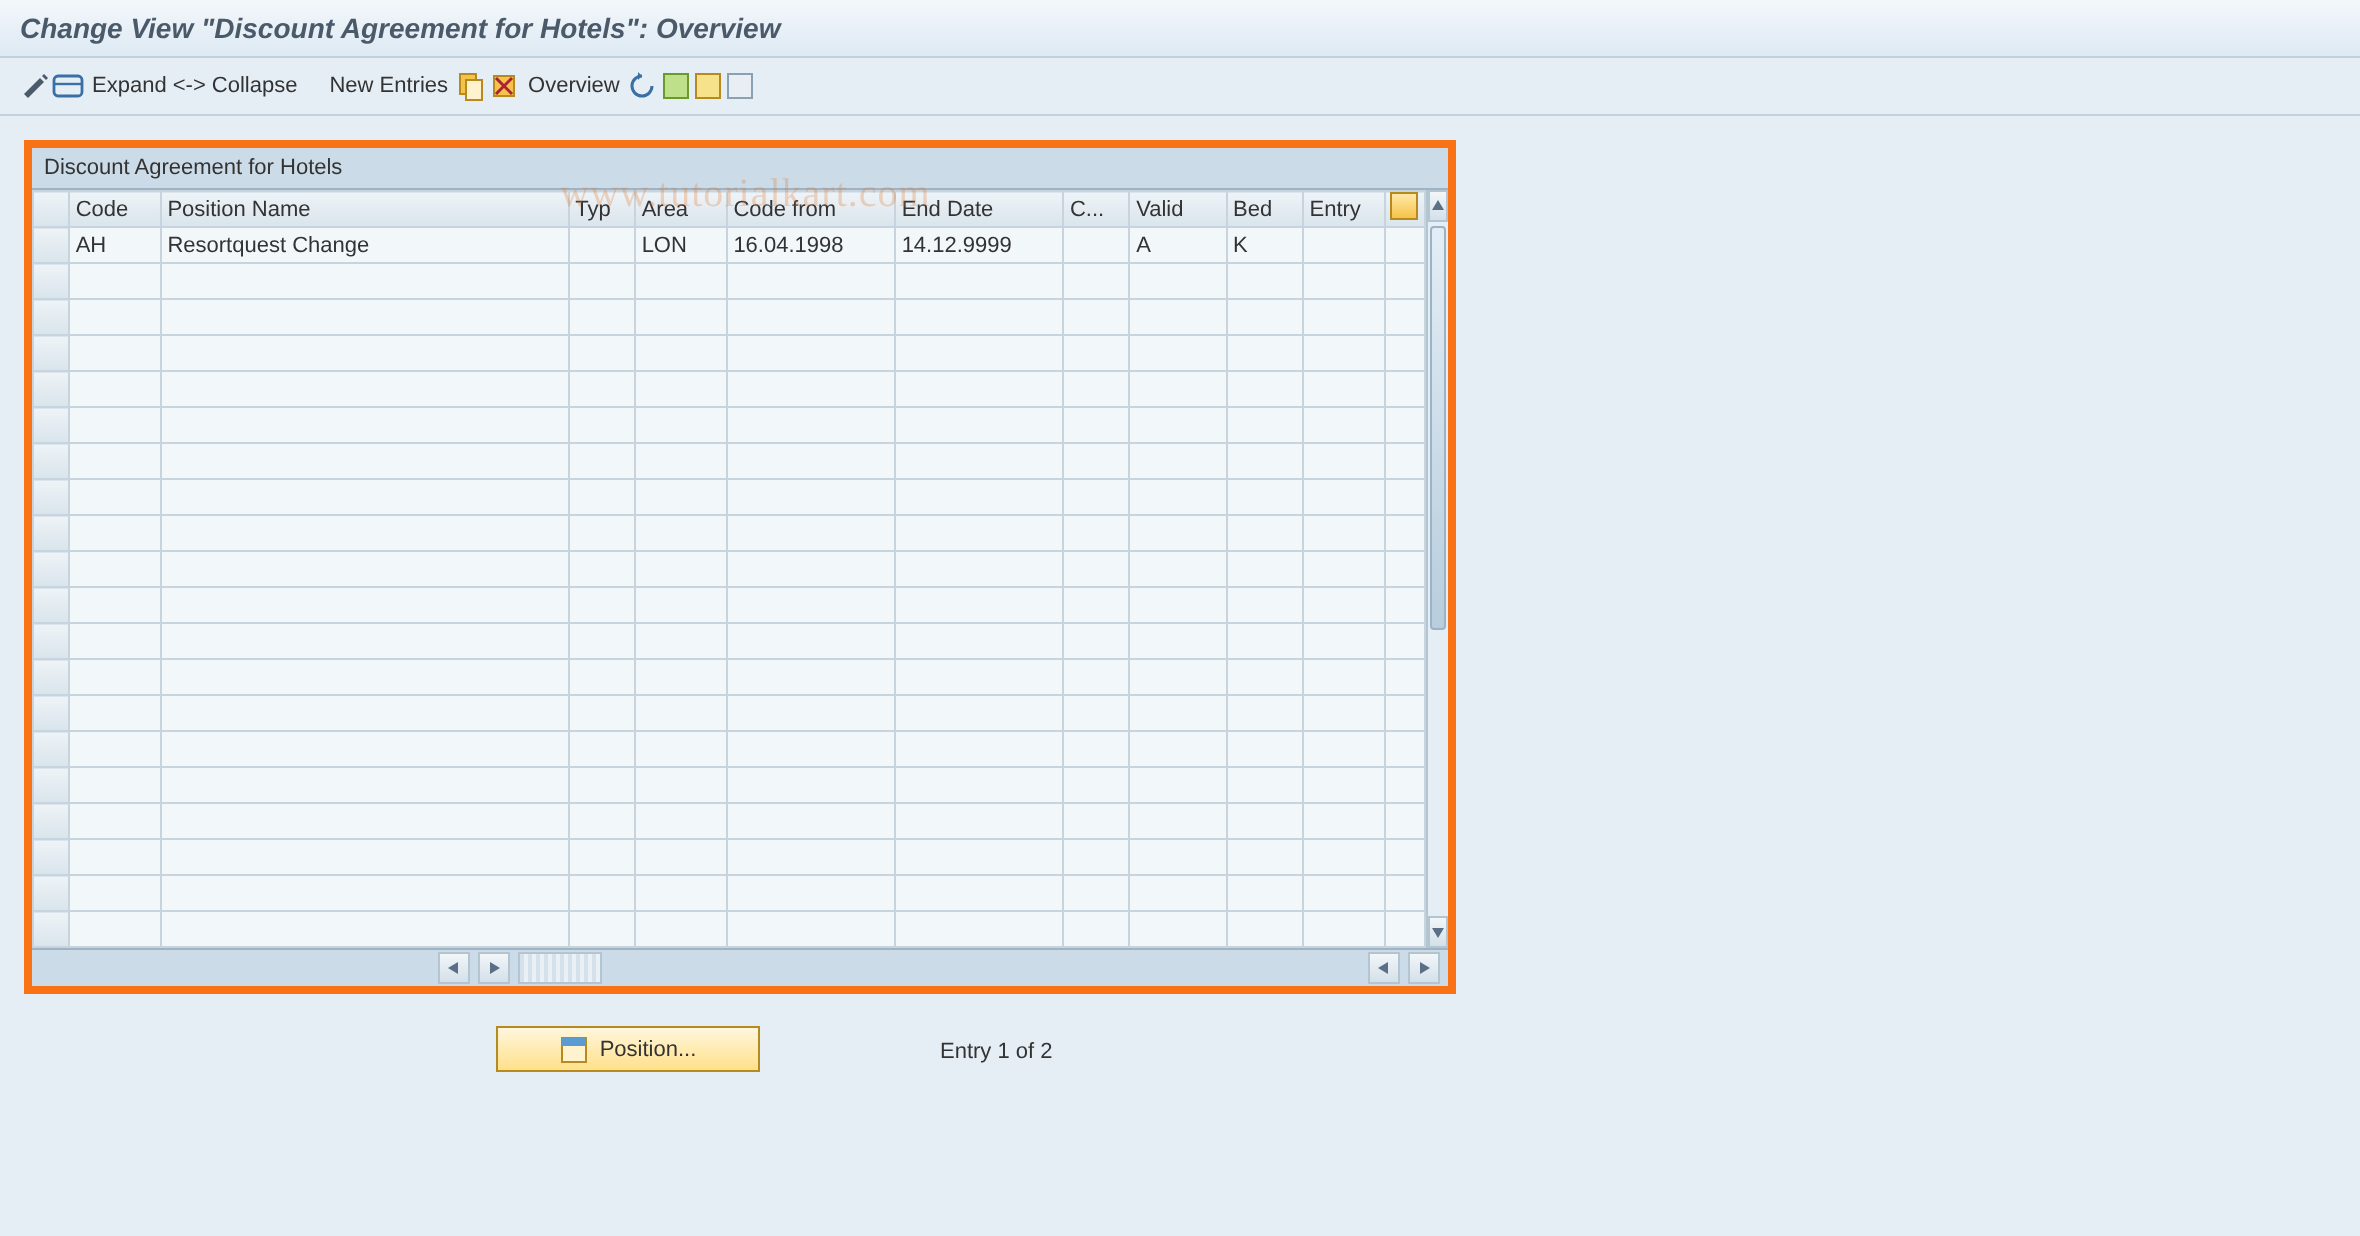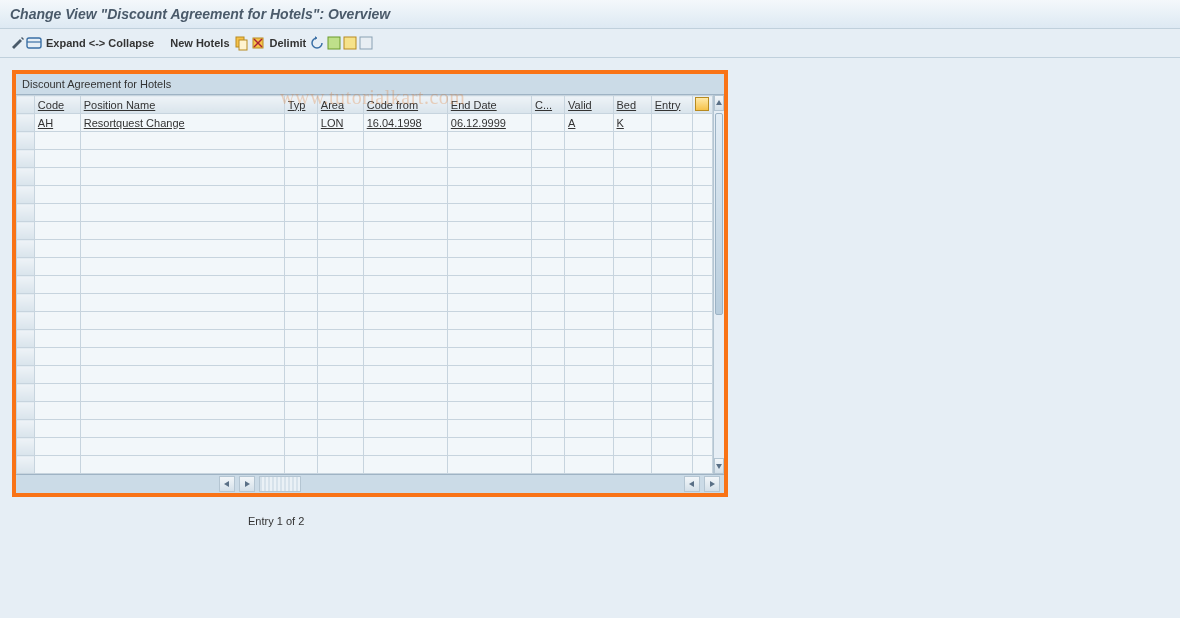--- a/index.html
+++ b/index.html
@@ -23,21 +23,20 @@
 }
 
 .toolbar {
   height: 28px;
   background: #e6eef5;
   border-bottom: 1px solid #c0d0dc;
   display: flex; align-items: center;
   padding-left: 10px;
   gap: 0;
   color: #333;
-  font-weight: bold;
 }
 .toolbar .txtbtn {
   cursor: pointer;
   padding: 2px 4px;
 }
 .icon-btn {
   width: 16px; height: 16px;
   display: inline-flex; align-items: center; justify-content: center;
   cursor: pointer;
 }
@@ -60,21 +59,20 @@
 .panel-title {
   padding: 4px 6px;
   color: #333;
   background: #cbdbe7;
 }
 
 .table-wrap {
   background: #f6f9fb;
   border-top: 1px solid #9fb3c4;
   display: flex;
-  text-decoration: underline;
 }
 .table-main {
   flex: 1 1 auto;
   overflow: hidden;
 }
 table {
   border-collapse: collapse;
   width: 100%;
   table-layout: fixed;
 }
@@ -219,35 +217,35 @@
       </svg>
   </span>
   <span class="icon-btn">
     <svg width="16" height="16">
         <rect x="1" y="3" width="14" height="10" rx="2" fill="none" stroke="#3a6fa5" stroke-width="1.4"></rect>
         <line x1="1" y1="7" x2="15" y2="7" stroke="#3a6fa5" stroke-width="1.2"></line>
       </svg>
   </span>
   <span class="txtbtn">Expand &lt;-&gt; Collapse</span>
   <span style="width:8px"></span>
-  <span class="txtbtn">New Hotels</span>
+  <span class="txtbtn">New Entries</span>
   <span class="icon-btn">
     <svg width="16" height="16">
         <rect x="2" y="2" width="8" height="10" fill="#f6c24a" stroke="#b78a20"></rect>
         <rect x="5" y="5" width="8" height="10" fill="#fff3cf" stroke="#b78a20"></rect>
       </svg>
   </span>
   <span class="icon-btn">
     <svg width="16" height="16">
         <rect x="3" y="3" width="10" height="10" fill="#f6c24a" stroke="#b78a20"></rect>
         <line x1="4" y1="4" x2="12" y2="12" stroke="#a23" stroke-width="1.5"></line>
         <line x1="12" y1="4" x2="4" y2="12" stroke="#a23" stroke-width="1.5"></line>
       </svg>
   </span>
-  <span class="txtbtn">Delimit</span>
+  <span class="txtbtn">Overview</span>
   <span class="icon-btn">
     <svg width="16" height="16">
         <path d="M12 8 A5 5 0 1 1 7 3" fill="none" stroke="#3a6fa5" stroke-width="1.5"></path>
         <path d="M5 1 L7 3 L5 5 Z" fill="#3a6fa5"></path>
       </svg>
   </span>
   <span class="icon-btn">
     <svg width="16" height="16">
         <rect x="2" y="2" width="12" height="12" fill="#bfe08a" stroke="#6a9a2a"></rect>
       </svg>
@@ -304,21 +302,21 @@
             </tr>
           </thead>
           <tbody id="tbody">
               <tr>
                 <td class="rowsel"></td>
                 <td class="cell">AH</td>
                 <td class="cell">Resortquest Change</td>
                 <td class="cell"></td>
                 <td class="cell">LON</td>
                 <td class="cell">16.04.1998</td>
-                <td class="cell">06.12.9999</td>
+                <td class="cell">14.12.9999</td>
                 <td class="cell"></td>
                 <td class="cell">A</td>
                 <td class="cell">K</td>
                 <td class="cell"></td>
                 <td class="cell"></td>
               </tr>
               <tr>
                 <td class="rowsel"></td>
                 <td class="cell"></td>
                 <td class="cell"></td>
@@ -625,15 +623,22 @@
       </div>
       <div class="arrowh">
         <svg width="8" height="8">
             <path d="M2 1 L2 7 L7 4 Z" fill="#5a7086"></path>
           </svg>
       </div>
     </div>
   </div>
 
   <div class="bottom-row">
+    <div class="pos-btn">
+      <svg width="14" height="14">
+        <rect x="1" y="1" width="12" height="12" fill="#fff3cf" stroke="#b78a20"></rect>
+        <rect x="1" y="1" width="12" height="4" fill="#5a9bd4"></rect>
+      </svg>
+      <span>Position...</span>
+    </div>
     <div class="entry-text">Entry 1 of 2</div>
   </div>
 </div>
 
 </body></html>

